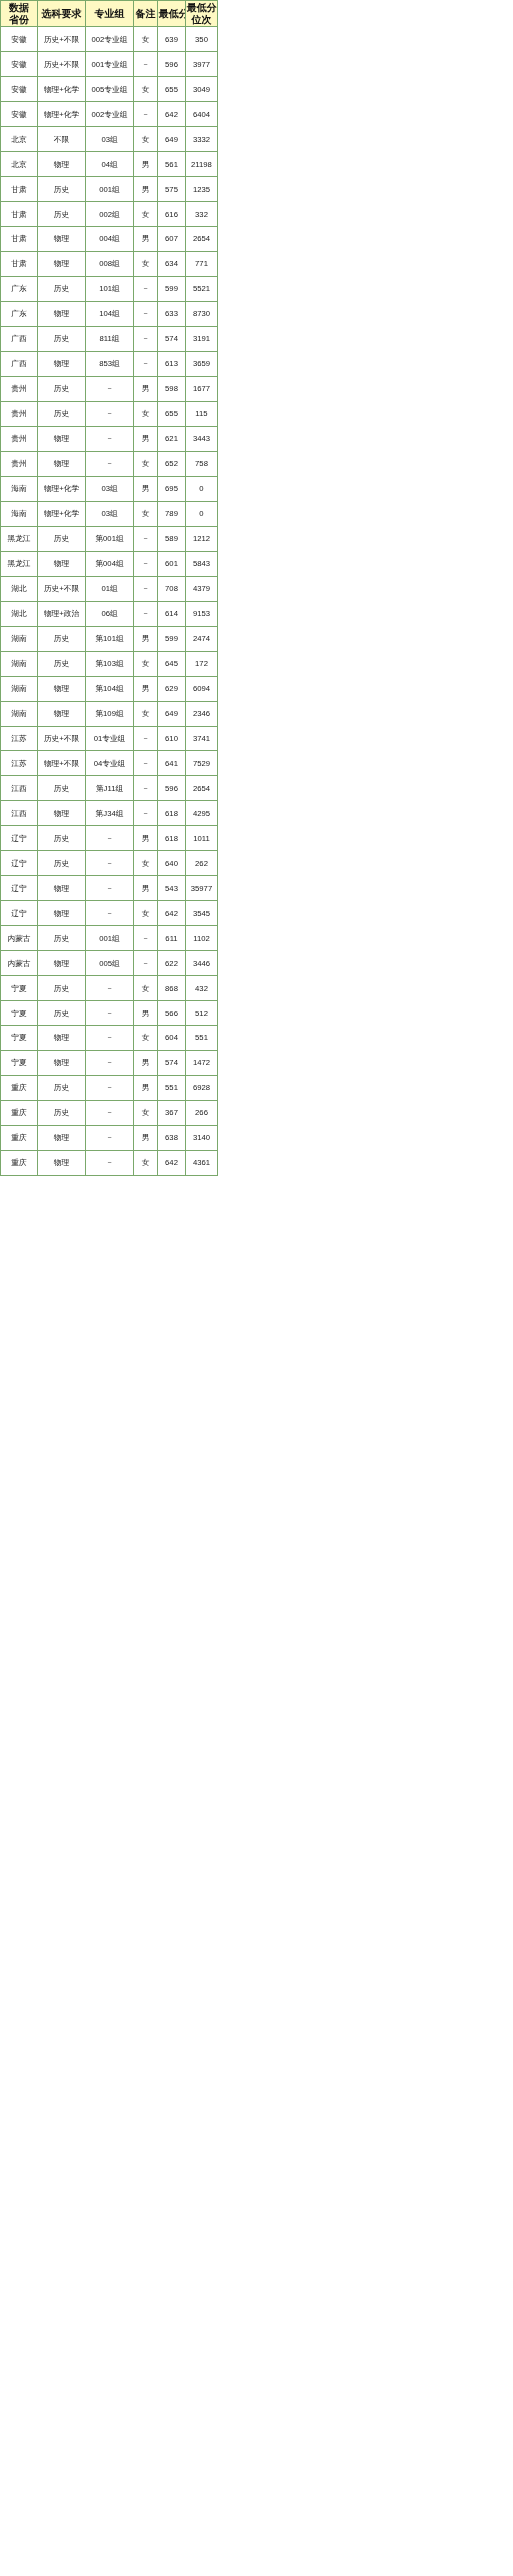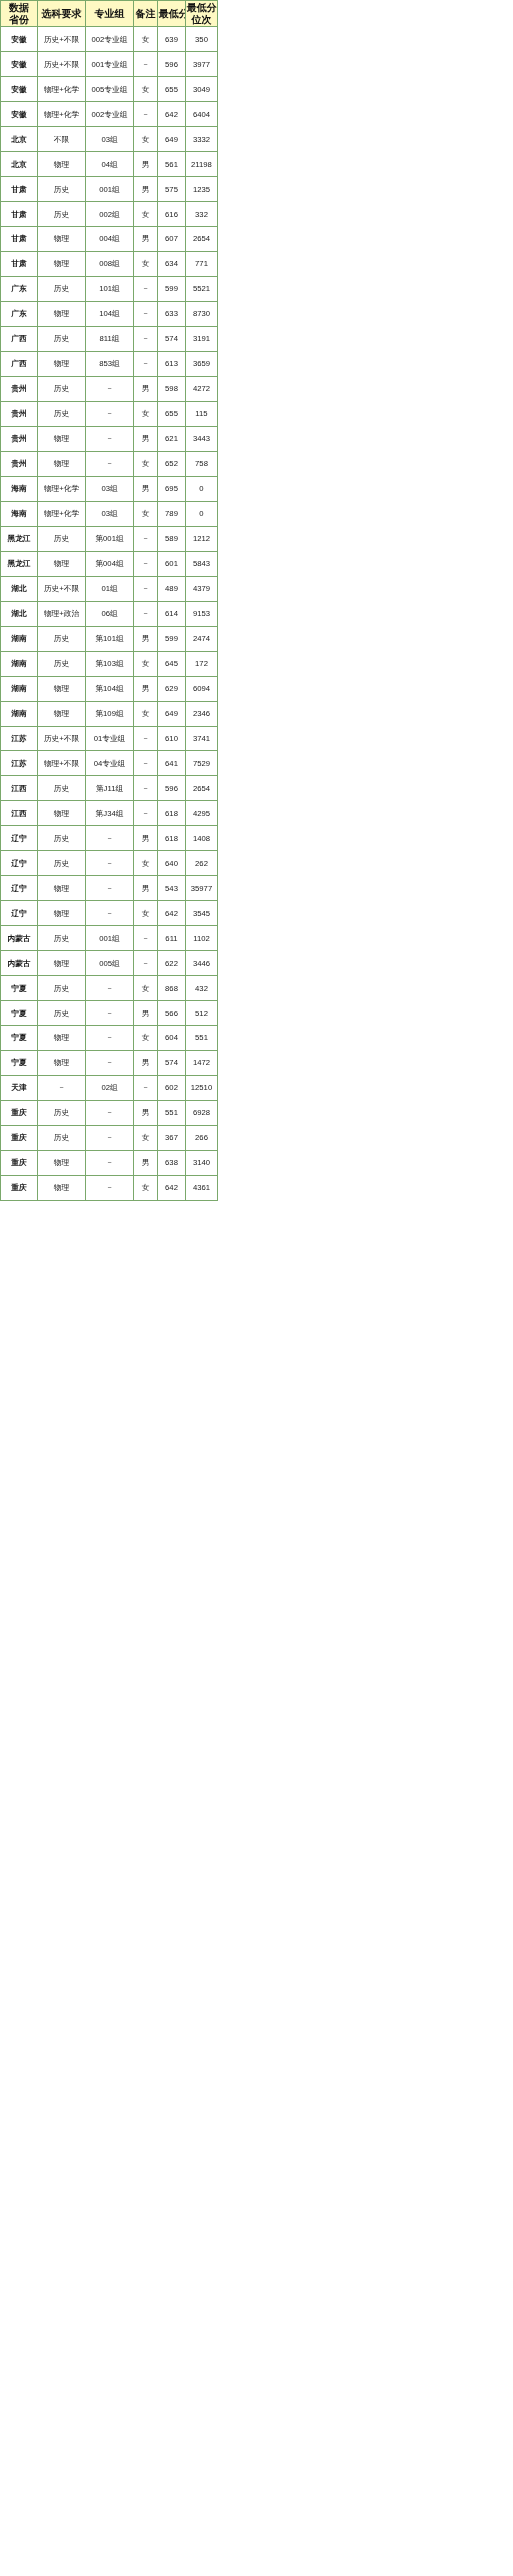--- a/index.html
+++ b/index.html
@@ -48,21 +48,21 @@
     font-weight: bold;
     font-size: 10px;
     color: #111111;
     height: 24px;
     line-height: 1.15;
   }
   table.score-table thead th .hdr2 {
     display: block;
   }
   table.score-table td.prov {
-    font-weight: bold;
+    font-weight: normal;
     font-size: 7.7px;
   }
   table.score-table td.num {
     font-size: 7.7px;
   }
   table.score-table td.dash {
     letter-spacing: 0;
   }
 </style>
 </head>
@@ -206,21 +206,21 @@
           <td class="dash">－</td>
           <td class="num">613</td>
           <td class="num">3659</td>
         </tr>
         <tr>
           <td class="prov">贵州</td>
           <td>历史</td>
           <td class="dash">－</td>
           <td>男</td>
           <td class="num">598</td>
-          <td class="num">4272</td>
+          <td class="num">1677</td>
         </tr>
         <tr>
           <td class="prov">贵州</td>
           <td>历史</td>
           <td class="dash">－</td>
           <td>女</td>
           <td class="num">655</td>
           <td class="num">115</td>
         </tr>
         <tr>
@@ -269,21 +269,21 @@
           <td>第004组</td>
           <td class="dash">－</td>
           <td class="num">601</td>
           <td class="num">5843</td>
         </tr>
         <tr>
           <td class="prov">湖北</td>
           <td>历史+不限</td>
           <td>01组</td>
           <td class="dash">－</td>
-          <td class="num">489</td>
+          <td class="num">708</td>
           <td class="num">4379</td>
         </tr>
         <tr>
           <td class="prov">湖北</td>
           <td>物理+政治</td>
           <td>06组</td>
           <td class="dash">－</td>
           <td class="num">614</td>
           <td class="num">9153</td>
         </tr>
@@ -350,21 +350,21 @@
           <td class="dash">－</td>
           <td class="num">618</td>
           <td class="num">4295</td>
         </tr>
         <tr>
           <td class="prov">辽宁</td>
           <td>历史</td>
           <td class="dash">－</td>
           <td>男</td>
           <td class="num">618</td>
-          <td class="num">1408</td>
+          <td class="num">1011</td>
         </tr>
         <tr>
           <td class="prov">辽宁</td>
           <td>历史</td>
           <td class="dash">－</td>
           <td>女</td>
           <td class="num">640</td>
           <td class="num">262</td>
         </tr>
         <tr>
@@ -423,28 +423,20 @@
           <td class="num">604</td>
           <td class="num">551</td>
         </tr>
         <tr>
           <td class="prov">宁夏</td>
           <td>物理</td>
           <td class="dash">－</td>
           <td>男</td>
           <td class="num">574</td>
           <td class="num">1472</td>
-        </tr>
-        <tr>
-          <td class="prov">天津</td>
-          <td class="dash">－</td>
-          <td>02组</td>
-          <td class="dash">－</td>
-          <td class="num">602</td>
-          <td class="num">12510</td>
         </tr>
         <tr>
           <td class="prov">重庆</td>
           <td>历史</td>
           <td class="dash">－</td>
           <td>男</td>
           <td class="num">551</td>
           <td class="num">6928</td>
         </tr>
         <tr>

